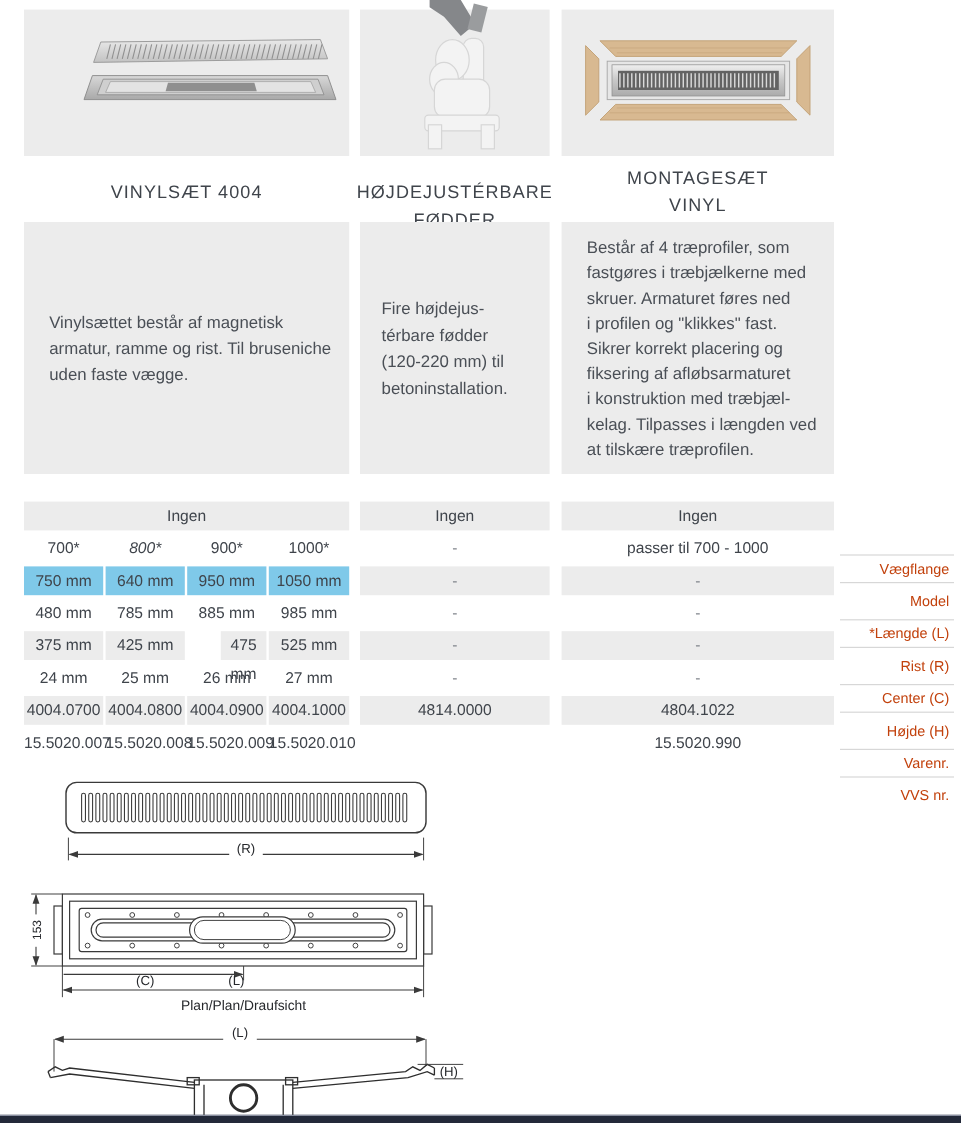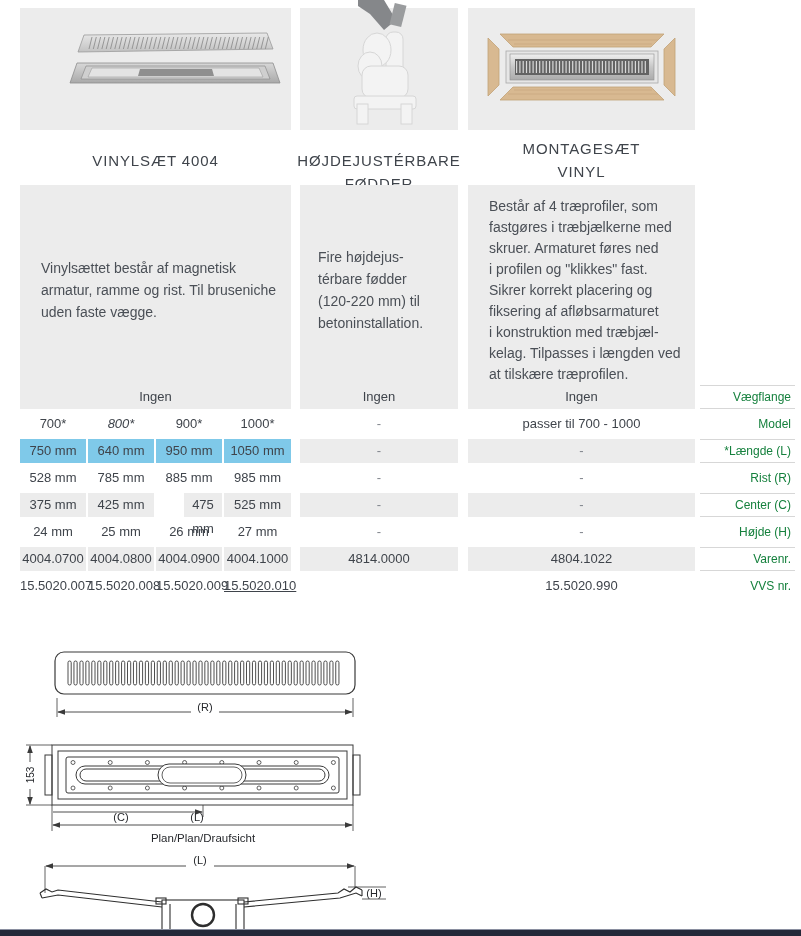--- a/index.html
+++ b/index.html
@@ -5,28 +5,28 @@
   html,body{margin:0;padding:0;background:#fff;}
   .page{position:relative;width:801px;height:936px;background:#fff;overflow:hidden;
         font-family:"Liberation Sans",sans-serif;color:#3f444b;}
   .abs{position:absolute;}
   .imgbox{background:#ececec;}
   .title{display:flex;align-items:center;justify-content:center;text-align:center;
          font-size:15px;letter-spacing:.06em;color:#3f444b;line-height:23px;white-space:pre-line;}
   .descbox{background:#ececec;display:flex;align-items:center;}
   .desc{font-size:14px;line-height:22px;color:#4a4f56;white-space:pre-line;}
   
-  #trows{position:absolute;left:0;top:385px;width:801px;}
+  #trows{position:absolute;left:0;top:418px;width:801px;}
   .trow{display:grid;grid-template-columns:20px 66px 2px 66px 2px 66px 2px 67px 9px 158px 10px 227px 5px 95px;
         height:24px;margin-bottom:3px;}
   .cell{height:24px;line-height:24px;font-size:13px;text-align:center;color:#3f444b;box-sizing:border-box;}
   .bg{background:#ececec;}
   .bb{background:#7fc9e9;}
   .dash{color:#80858c;}
-  .lbl{font-size:12px;color:#15803d;text-align:right;padding-right:4px;line-height:24px;}
+  .lbl{font-size:12px;color:#c2410c;text-align:right;padding-right:4px;line-height:24px;margin-top:44px;}
   .lblb{border-top:1px solid #d7d7d7;border-bottom:1px solid #d7d7d7;line-height:22px;}
   .footerbar{background:#232939;}
   svg text{font-family:"Liberation Sans",sans-serif;fill:#26282c;}
 </style>
 </head>
 <body>
 
 <div class="page">
 
   <div class="abs imgbox" style="left:20px;top:8px;width:271px;height:122px;">
@@ -184,21 +184,21 @@
       <div class="trow">
         <div class="cell bb" style="grid-column: 2;">750 mm</div>
         <div class="cell bb" style="grid-column: 4;">640 mm</div>
         <div class="cell bb" style="grid-column: 6;">950 mm</div>
         <div class="cell bb" style="grid-column: 8;">1050 mm</div>
         <div class="cell bg dash" style="grid-column: 10;">-</div>
         <div class="cell bg dash" style="grid-column: 12;">-</div>
         <div class="cell lbl lblb" style="grid-column: 14;">*Længde (L)</div>
       </div>
       <div class="trow">
-        <div class="cell " style="grid-column: 2;">528 mm</div>
+        <div class="cell " style="grid-column: 2;">480 mm</div>
         <div class="cell " style="grid-column: 4;">785 mm</div>
         <div class="cell " style="grid-column: 6;">885 mm</div>
         <div class="cell " style="grid-column: 8;">985 mm</div>
         <div class="cell  dash" style="grid-column: 10;">-</div>
         <div class="cell  dash" style="grid-column: 12;">-</div>
         <div class="cell lbl" style="grid-column: 14;">Rist (R)</div>
       </div>
       <div class="trow">
         <div class="cell bg" style="grid-column: 2;">375 mm</div>
         <div class="cell bg" style="grid-column: 4;">425 mm</div>
@@ -223,21 +223,21 @@
         <div class="cell bg" style="grid-column: 6;">4004.0900</div>
         <div class="cell bg" style="grid-column: 8;">4004.1000</div>
         <div class="cell bg" style="grid-column: 10;">4814.0000</div>
         <div class="cell bg" style="grid-column: 12;">4804.1022</div>
         <div class="cell lbl lblb" style="grid-column: 14;">Varenr.</div>
       </div>
       <div class="trow">
         <div class="cell " style="grid-column: 2;">15.5020.007</div>
         <div class="cell " style="grid-column: 4;">15.5020.008</div>
         <div class="cell " style="grid-column: 6;">15.5020.009</div>
-        <div class="cell " style="grid-column: 8; text-decoration: underline;">15.5020.010</div>
+        <div class="cell " style="grid-column: 8;">15.5020.010</div>
         <div class="cell " style="grid-column: 12;">15.5020.990</div>
         <div class="cell lbl" style="grid-column: 14;">VVS nr.</div>
       </div>
     </div>
 
   <svg class="abs" style="left:0;top:640px;" width="801" height="82" viewBox="0 0 801 82">
     <defs>
       <marker id="a1" markerWidth="10" markerHeight="8" refX="8" refY="4" orient="auto-start-reverse">
         <polygon points="0,0.8 9,4 0,7.2" fill="#3a3a3a"></polygon>
       </marker>

